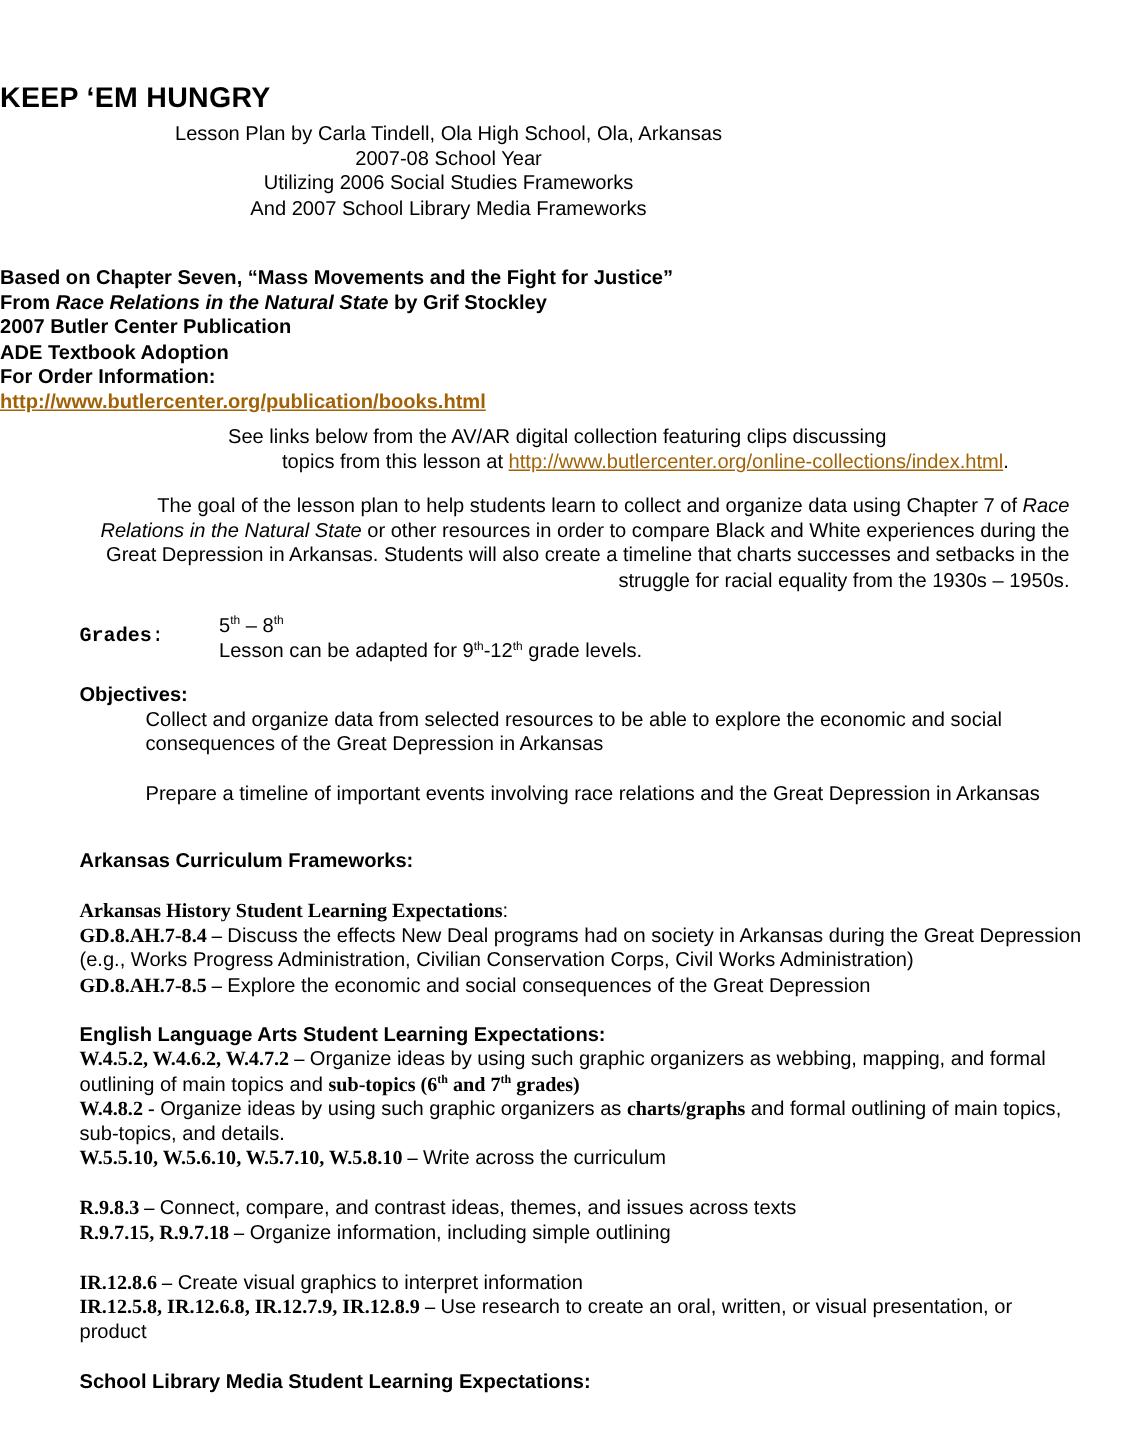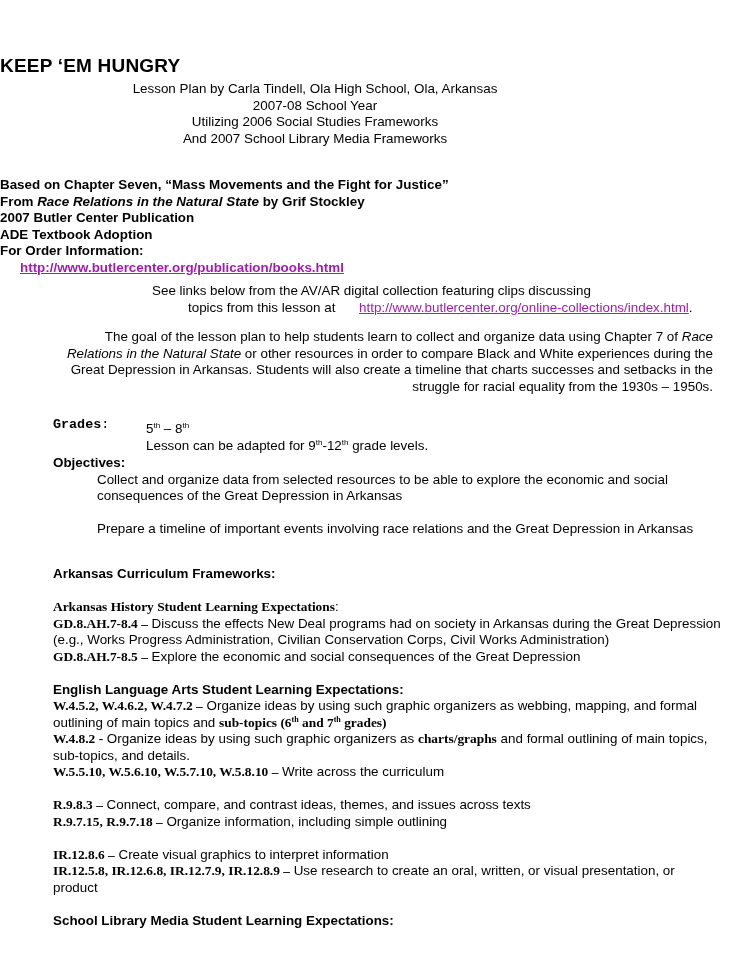--- a/index.html
+++ b/index.html
@@ -1,28 +1,28 @@
 <!DOCTYPE html>
 <html><head>
 <meta charset="utf-8">
 <style>
   html, body { margin: 0; padding: 0; background: #ffffff; }
   body { width: 750px; height: 970px; position: relative; overflow: hidden;
          font-family: "Liberation Sans", sans-serif; color: #000; font-size: 13.4px; line-height: 16.5px; }
   .title { position: absolute; left: 0; width: 750px; top: 52px; text-align: left;
            font-size: 19px; font-weight: bold; line-height: 28px; letter-spacing: 0.2px; }
-  .subhead { position: absolute; left: 16px; width: 598px; top: 81px; text-align: center; line-height: 16.5px; }
+  .subhead { position: absolute; left: 0; width: 598px; top: 81px; text-align: center; line-height: 16.5px; }
   .bookinfo { position: absolute; left: 0; width: 750px; top: 177px; text-align: left; font-weight: bold; line-height: 16.5px; }
-  a.link { color: #a21caf; text-decoration: underline; padding-left: 20px; }
+  a.link { color: #a16207; text-decoration: underline; }
   .seelinks { position: absolute; left: 152px; top: 283px; line-height: 16.5px; }
   .seelinks .l2 { padding-left: 36px; }
   .goal { position: absolute; left: 53px; top: 329px; width: 660px; line-height: 16.5px; text-align: right; }
   .grades { position: absolute; left: 53px; top: 405px; line-height: 16.5px; }
   .grades .lbl { position: absolute; left: 0; top: 12px; font-weight: bold; white-space: nowrap; font-family: Liberation Mono, monospace; }
-  .grades .val { position: absolute; left: 93px; top: 16px; white-space: nowrap; }
+  .grades .val { position: absolute; left: 93px; top: 4px; white-space: nowrap; }
   sup { font-size: 8px; line-height: 0; vertical-align: 5px; }
   .objectives { position: absolute; left: 53px; top: 455px; width: 670px; line-height: 16.5px; }
   .objectives .items { padding-left: 44px; }
   .objectives .item { margin-bottom: 16.5px; }
   .frameworks { position: absolute; left: 53px; top: 566px; width: 670px; line-height: 16.5px; }
   b { font-weight: bold; font-family: Liberation Serif, serif; }
   .blk { margin-bottom: 16.5px; }
 </style>
 </head>
 <body>

